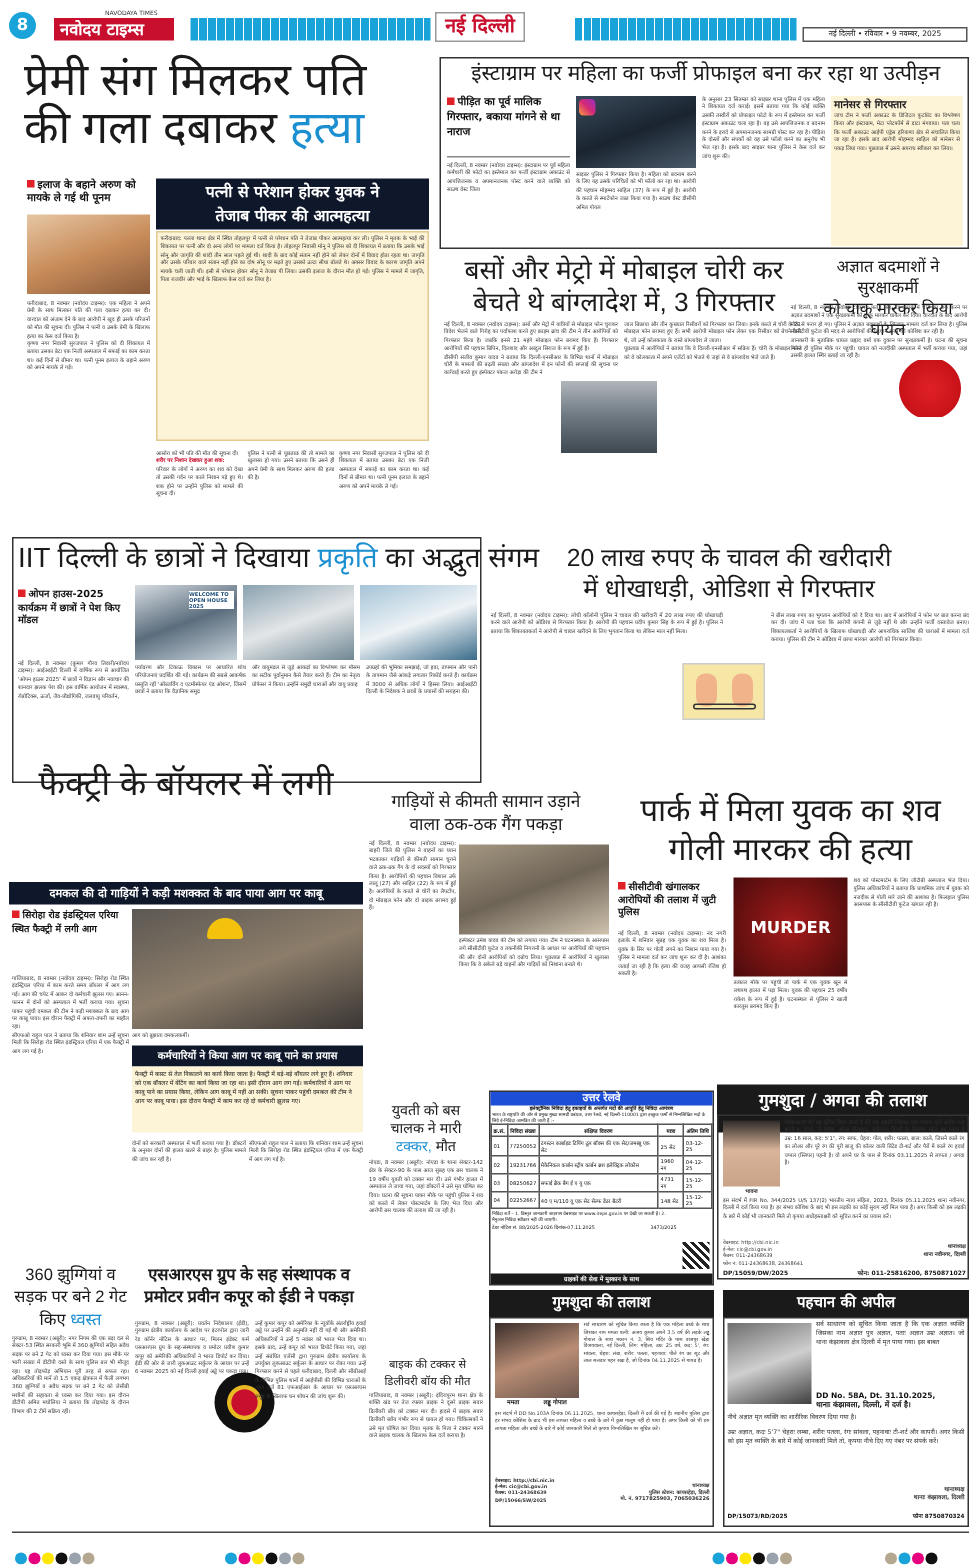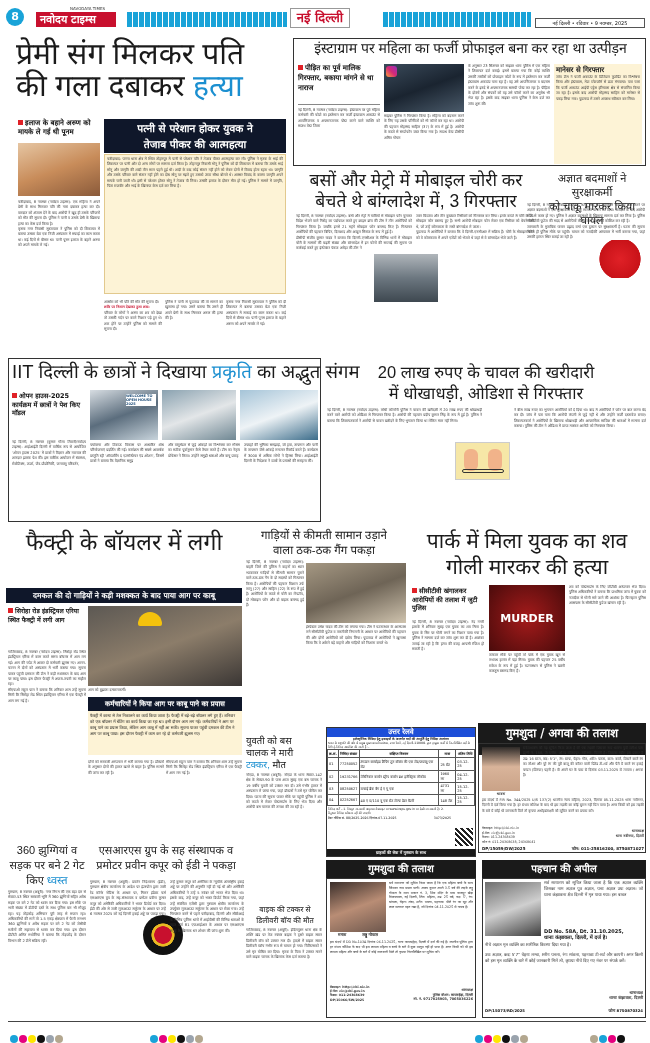--- a/index.html
+++ b/index.html
@@ -127,21 +127,21 @@
   <div>में धोखाधड़ी, ओडिशा से गिरफ्तार</div>
 </div>
 <div class="abs text" style="left:327px;top:408px;width:155px;height:114px;overflow:hidden">नई दिल्ली, 8 नवम्बर (नवोदय टाइम्स): लोधी कॉलोनी पुलिस ने चावल की खरीदारी में 20 लाख रुपए की धोखाधड़ी करने वाले आरोपी को ओडिशा से गिरफ्तार किया है। आरोपी की पहचान प्रदीप कुमार सिंह के रूप में हुई है। पुलिस ने बताया कि शिकायतकर्ता ने आरोपी से चावल खरीदने के लिए भुगतान किया था लेकिन माल नहीं मिला।</div>
 <div class="abs" style="left:455px;top:442px;width:55px;height:38px;background:#f6e7a7;border:1px solid #ccc">
   <div style="position:absolute;left:8px;top:6px;width:14px;height:22px;background:#f1b38a;border-radius:6px"></div>
   <div style="position:absolute;left:32px;top:6px;width:14px;height:22px;background:#f1b38a;border-radius:6px"></div>
   <div style="position:absolute;left:6px;top:26px;width:42px;height:4px;border:1px solid #333;border-radius:2px"></div>
 </div>
 <div class="abs text" style="left:514px;top:408px;width:132px;height:114px;overflow:hidden">ने बीस लाख रुपए का भुगतान आरोपियों को दे दिया था। बाद में आरोपियों ने फोन पर बात करना बंद कर दी। जांच में पता चला कि आरोपी कंपनी से जुड़े नहीं थे और उन्होंने फर्जी दस्तावेज बनाए। शिकायतकर्ता ने आरोपियों के खिलाफ धोखाधड़ी और आपराधिक साजिश की धाराओं में मामला दर्ज कराया। पुलिस की टीम ने ओडिशा में छापा मारकर आरोपी को गिरफ्तार किया।</div>
 
-<div class="abs h-big" style="left:6px;top:528px;width:236px;font-size:23px;line-height:28px;text-align:center">
+<div class="abs h-big" style="left:6px;top:508px;width:236px;font-size:23px;line-height:28px;text-align:center">
   <div>फैक्ट्री के बॉयलर में लगी</div>
 </div>
 <div class="abs redbox" style="left:6px;top:588px;width:236px;height:15px;font-size:7.5px;line-height:15px;white-space:nowrap;overflow:hidden">दमकल की दो गाड़ियों ने कड़ी मशक्कत के बाद पाया आग पर काबू</div>
 <div class="abs bullet" style="left:8px;top:607px;width:78px;font-size:6.3px;line-height:8.5px">सिरोहा रोड इंडस्ट्रियल एरिया स्थित फैक्ट्री में लगी आग</div>
 <div class="abs text" style="left:8px;top:650px;width:78px;height:190px;overflow:hidden">
     <p>गाजियाबाद, 8 नवम्बर (नवोदय टाइम्स): सिरोहा रोड स्थित इंडस्ट्रियल एरिया में काम करते समय बॉयलर में आग लग गई। आग की चपेट में आकर दो कर्मचारी झुलस गए। आनन-फानन में दोनों को अस्पताल में भर्ती कराया गया। सूचना पाकर पहुंची दमकल की टीम ने कड़ी मशक्कत के बाद आग पर काबू पाया। इस दौरान फैक्ट्री में अफरा-तफरी का माहौल रहा।</p>
     <p>सीएफओ राहुल पाल ने बताया कि शनिवार शाम उन्हें सूचना मिली कि सिरोहा रोड स्थित इंडस्ट्रियल एरिया में एक फैक्ट्री में आग लग गई है।</p>
   </div>
 <div class="abs photo" style="left:88px;top:606px;width:154px;height:80px;background:linear-gradient(160deg,#5c5853,#8c7d6a,#3a3634)">
   <div style="position:absolute;left:50px;top:6px;width:24px;height:14px;background:#f4c20d;border-radius:12px 12px 2px 2px"></div>
@@ -186,21 +186,21 @@
 </div>
 <div class="abs text" style="left:570px;top:829px;width:74px;text-align:right;font-weight:bold">
   <div>थानाध्यक्ष</div>
     <div>थाना नवीनगर, दिल्ली</div>
 </div>
 <div class="abs" style="left:482px;top:846px;width:162px;font-size:4px;font-weight:bold;display:flex;justify-content:space-between">
   <span>DP/15059/DW/2025</span>
     <span>फोन: 011-25816200, 8750871027</span>
 </div>
 
-<div class="abs h-big" style="left:246px;top:735px;width:76px;font-size:9.5px;line-height:12px;text-align:left;font-weight:normal">
+<div class="abs h-big" style="left:246px;top:735px;width:76px;font-size:9.5px;line-height:12px;text-align:center;font-weight:normal">
   <div>युवती को बस</div>
   <div>चालक ने मारी</div>
   <div><span class="blue">टक्कर,</span> <span>मौत</span></div>
 </div>
 <div class="abs text" style="left:246px;top:773px;width:76px;height:66px;overflow:hidden">नोएडा, 8 नवम्बर (अबूरी): नोएडा के थाना सेक्टर-142 क्षेत्र के सेक्टर-90 के पास आज सुबह एक बस चालक ने 19 वर्षीय युवती को टक्कर मार दी। उसे गंभीर हालत में अस्पताल ले जाया गया, जहां डॉक्टरों ने उसे मृत घोषित कर दिया। घटना की सूचना पाकर मौके पर पहुंची पुलिस ने शव को कब्जे में लेकर पोस्टमार्टम के लिए भेज दिया और आरोपी बस चालक की तलाश की जा रही है।</div>
 
 <div class="abs" style="left:326px;top:727px;width:150px;height:130px;border:1px solid #333">
   <div class="dark" style="font-size:7px;line-height:9px;background:#1d4ed8">उत्तर रेलवे</div>
   <div style="font-size:3.3px;line-height:4px;text-align:center;font-weight:bold">इलेक्ट्रॉनिक निविदा हेतु इकाइयों के अन्तर्गत मदों की आपूर्ति हेतु निविदा आमंत्रण</div>
   <div style="font-size:3px;line-height:4px;padding:0 1px">भारत के राष्ट्रपति की ओर से प्रमुख मुख्य सामग्री प्रबंधक, उत्तर रेलवे, नई दिल्ली-110001 द्वारा इच्छुक फर्मों से निम्नलिखित मदों के लिये ई-निविदा आमंत्रित की जाती हैं :-</div>
@@ -252,21 +252,21 @@
   <div class="dark" style="position:absolute;bottom:0;left:0;right:0;font-size:4px;line-height:7px">ग्राहकों की सेवा में मुस्कान के साथ</div>
 </div>
 
 <div class="abs h-big" style="left:8px;top:843px;width:78px;font-size:11px;line-height:15px;text-align:center;font-weight:normal">
   <div>360 झुग्गियां व</div>
   <div>सड़क पर बने 2 गेट</div>
   <div><span>किए</span> <span class="blue">ध्वस्त</span></div>
 </div>
 <div class="abs text" style="left:8px;top:890px;width:78px;height:125px;overflow:hidden">गुरुग्राम, 8 नवम्बर (अबूरी): नगर निगम की एक बड़ा दल से सेक्टर-53 स्थित सरकारी भूमि में 360 झुग्गियों सहित अवैध सड़क पर बने 2 गेट को ध्वस्त कर दिया गया। इस मौके पर भारी संख्या में डीटीपी दस्ते के साथ पुलिस बल भी मौजूद रहा। यह तोड़फोड़ अभियान पूरी तरह से सफल रहा। अधिकारियों की मानें तो 1.5 एकड़ क्षेत्रफल में फैली लगभग 360 झुग्गियों व अवैध सड़क पर बने 2 गेट को जेसीबी मशीनों की सहायता से ध्वस्त कर दिया गया। इस दौरान डीटीपी अमित मधोलिया ने बताया कि तोड़फोड़ के दौरान विभाग की 2 टीमें सक्रिय रहीं।</div>
 
-<div class="abs h-big" style="left:88px;top:843px;width:156px;font-size:11px;line-height:15px;text-align:center;font-weight:normal">
+<div class="abs h-big" style="left:88px;top:843px;width:156px;font-size:11px;line-height:15px;text-align:center;font-weight:bold">
   <div>एसआरएस ग्रुप के सह संस्थापक व</div>
   <div>प्रमोटर प्रवीन कपूर को ईडी ने पकड़ा</div>
 </div>
 <div class="abs text" style="left:90px;top:880px;width:76px;height:135px;overflow:hidden">गुरुग्राम, 8 नवम्बर (अबूरी): प्रवर्तन निदेशालय (ईडी), गुरुग्राम क्षेत्रीय कार्यालय के आदेश पर इंटरपोल द्वारा जारी रेड कॉर्नर नोटिस के आधार पर, मिलन इंडेक्ट फर्म एसआरएस ग्रुप के सह-संस्थापक व प्रमोटर प्रवीण कुमार कपूर को अमेरिकी अधिकारियों ने भारत डिपोर्ट कर दिया। ईडी की ओर से जारी लुकआउट सर्कुलर के आधार पर उन्हें 6 नवम्बर 2025 को नई दिल्ली हवाई अड्डे पर पकड़ा गया।</div>
 <div class="abs" style="left:143px;top:915px;width:40px;height:40px;border-radius:50%;background:radial-gradient(circle,#c8102e 30%,#e8b923 32%,#e8b923 40%,#111 42%)"></div>
 <div class="abs text" style="left:170px;top:880px;width:74px;height:135px;overflow:hidden">उन्हें कुमार कपूर को अमेरिका के न्यूयॉर्क अंतर्राष्ट्रीय हवाई अड्डे पर उन्होंने की अनुमति नहीं दी गई थी और अमेरिकी अधिकारियों ने उन्हें 5 नवंबर को भारत भेज दिया था। इसके बाद, उन्हें कपूर को भारत डिपोर्ट किया गया, जहां उन्हें संबंधित एजेंसी द्वारा गुरुग्राम क्षेत्रीय कार्यालय के उपर्युक्त लुकआउट सर्कुलर के आधार पर रोका गया। उन्हें गिरफ्तार करने से पहले फरीदाबाद, दिल्ली और सीबीआई के विभिन्न पुलिस थानों में आईपीसी की विभिन्न धाराओं के तहत दर्ज 81 एफआईआर के आधार पर एसआरएस समूह के खिलाफ धन शोधन की जांच शुरू की।</div>
 
 <div class="abs h-big" style="left:246px;top:904px;width:78px;font-size:7.5px;line-height:11px;text-align:center">
   <div>बाइक की टक्कर से</div>
   <div>डिलीवरी बॉय की मौत</div>

